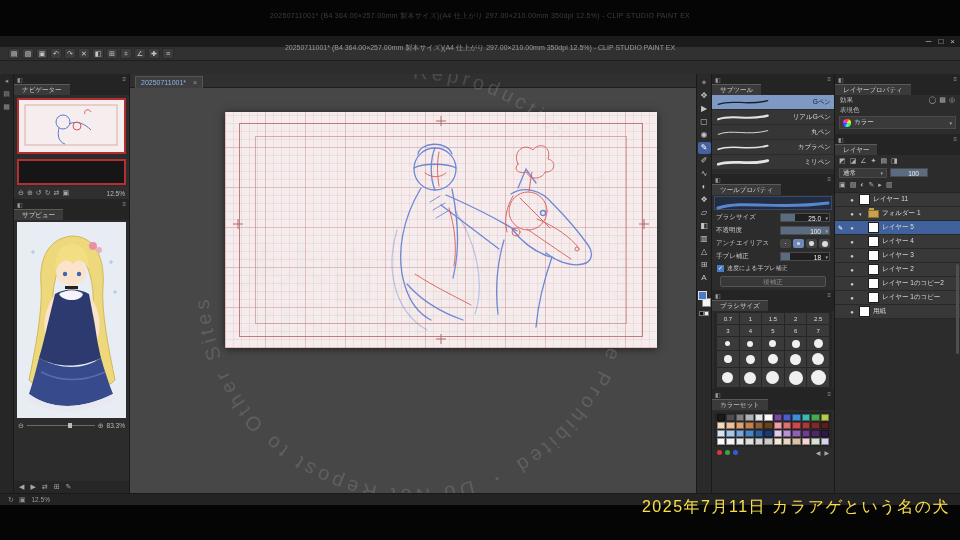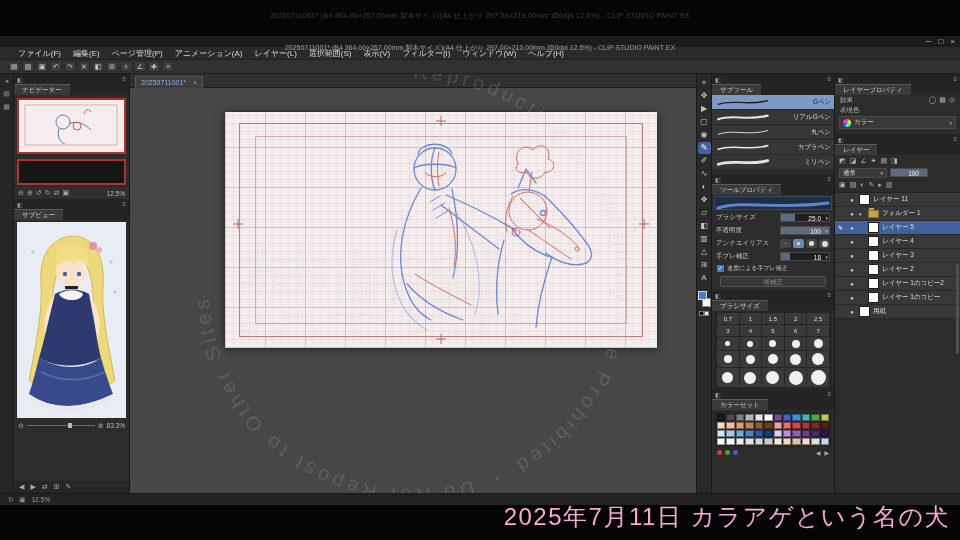--- a/index.html
+++ b/index.html
@@ -4,21 +4,21 @@
 <style>
   * { margin:0; padding:0; box-sizing:border-box; }
   html,body { background:#000; }
   body { width:960px; height:540px; overflow:hidden; font-family:"Liberation Sans","DejaVu Sans",sans-serif; }
   .stage { position:relative; width:960px; height:540px; background:#060606; color:#ccc; }
 
   
   .lb-top { position:absolute; top:0; left:0; width:960px; height:36px; background:#050505; }
   .ghost-title { text-align:center; padding-top:11px; font-size:7px; color:#3e3e3e; letter-spacing:.3px; }
   .lb-bottom { position:absolute; bottom:0; left:0; width:960px; height:35px; background:#050505; }
-  .caption { position:absolute; right:10px; bottom:7px; font-size:24px; color:#f9a8d4; letter-spacing:1.5px; font-weight:500; white-space:nowrap; }
+  .caption { position:absolute; right:10px; bottom:22px; font-size:16px; color:#fde047; letter-spacing:1.5px; font-weight:500; white-space:nowrap; }
 
   
   .app { position:absolute; top:36px; left:0; width:960px; height:469px; background:#2d2d2d; }
   .titlebar { height:11px; background:#1b1b1b; position:relative; text-align:center; }
   .tb-text { font-size:7px; color:#9a9a9a; line-height:11px; white-space:nowrap; }
   .win-controls { position:absolute; right:5px; top:0; display:flex; gap:7px; font-size:8px; color:#c0c0c0; line-height:11px; }
   .menubar { height:13px; background:#2a2a2a; display:flex; padding-left:12px; border-bottom:1px solid #202020; }
   .menu-item { font-size:8px; color:#d8d8d8; line-height:13px; padding:0 6px; white-space:nowrap; }
   .cmdbar { height:14px; background:#313131; display:flex; align-items:center; gap:2px; padding-left:8px; border-bottom:1px solid #1e1e1e; }
   .cmd-icon { width:12px; height:11px; background:#3c3c3c; border:1px solid #2a2a2a; color:#c8c8c8; font-size:7px; line-height:10px; text-align:center; border-radius:2px; }
@@ -150,32 +150,20 @@
 
     <div class="titlebar">
       <span class="tb-text">20250711001* (B4 364.00×257.00mm 製本サイズ)(A4 仕上がり 297.00×210.00mm 350dpi 12.5%) - CLIP STUDIO PAINT EX</span>
       <span class="win-controls">
         <span>─</span>
         <span>□</span>
         <span>×</span>
       </span>
     </div>
 
-    <div class="menubar" id="menubar">
-        <div class="menu-item">ファイル(F)</div>
-        <div class="menu-item">編集(E)</div>
-        <div class="menu-item">ページ管理(P)</div>
-        <div class="menu-item">アニメーション(A)</div>
-        <div class="menu-item">レイヤー(L)</div>
-        <div class="menu-item">選択範囲(S)</div>
-        <div class="menu-item">表示(V)</div>
-        <div class="menu-item">フィルター(I)</div>
-        <div class="menu-item">ウィンドウ(W)</div>
-        <div class="menu-item">ヘルプ(H)</div>
-      </div>
     <div class="cmdbar" id="cmdbar">
         <span class="cmd-icon">▤</span>
         <span class="cmd-icon">▨</span>
         <span class="cmd-icon">▣</span>
         <span class="cmd-icon">↶</span>
         <span class="cmd-icon">↷</span>
         <span class="cmd-icon">✕</span>
         <span class="cmd-icon">◧</span>
         <span class="cmd-icon">⊞</span>
         <span class="cmd-icon">⌗</span>

